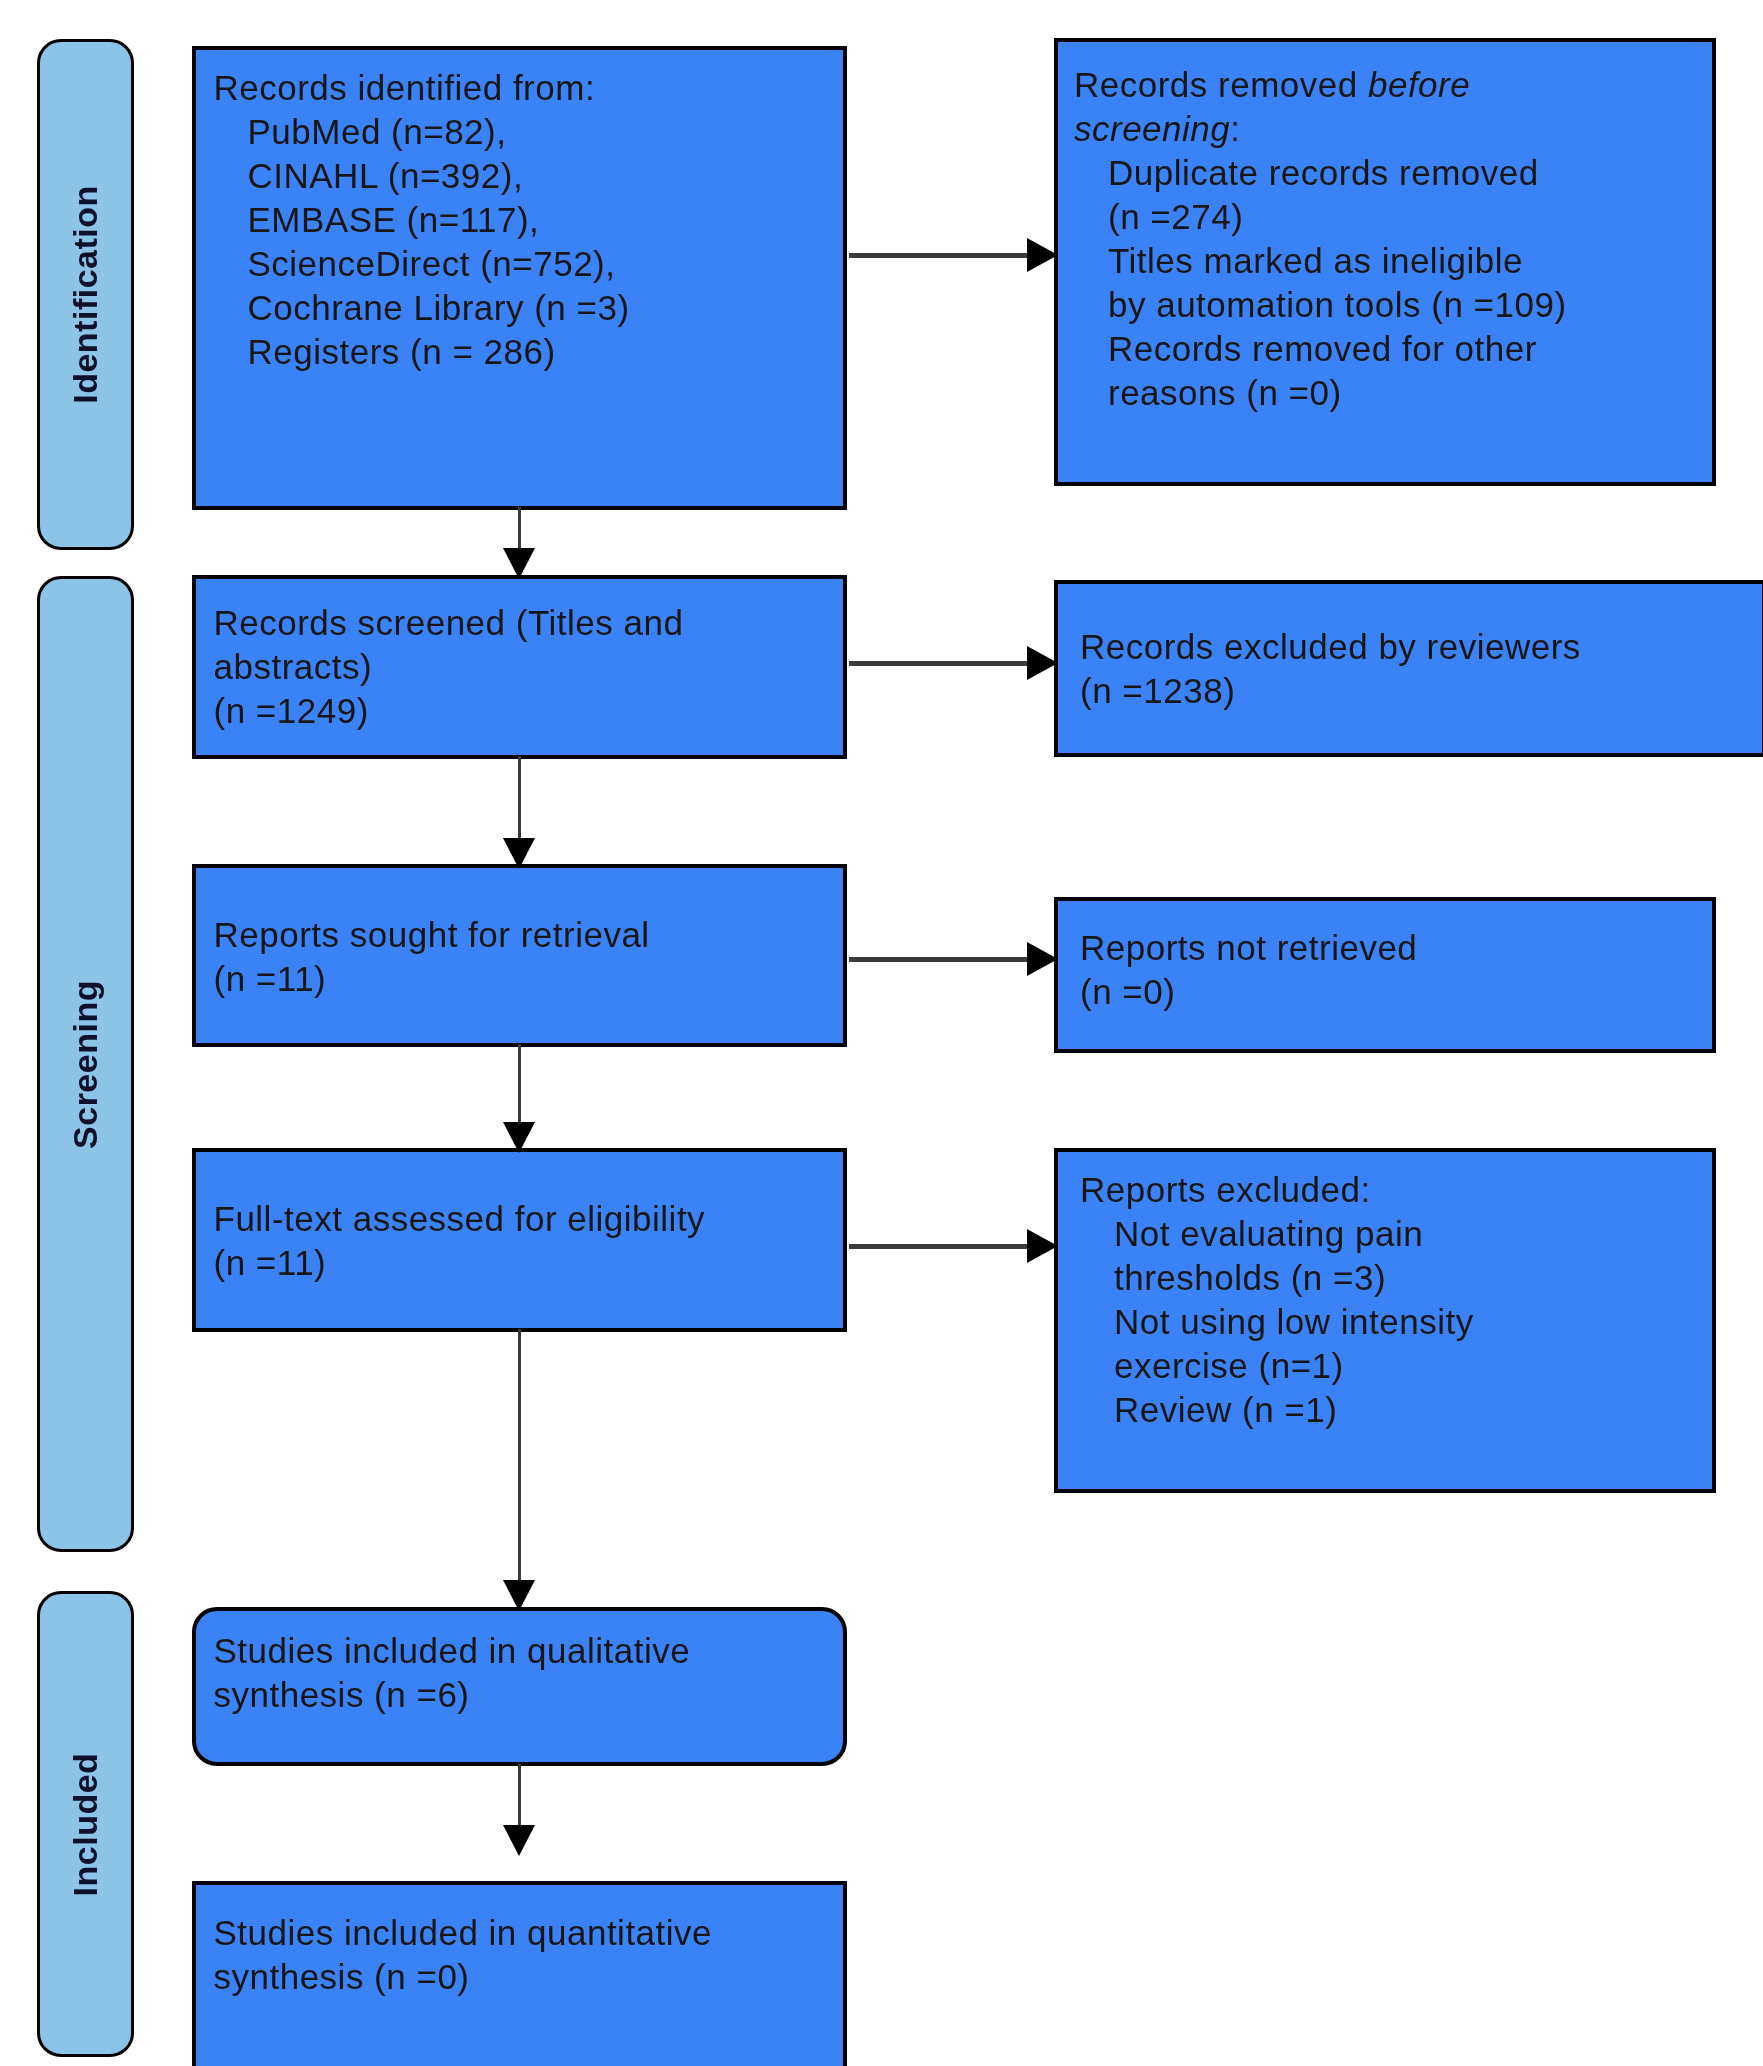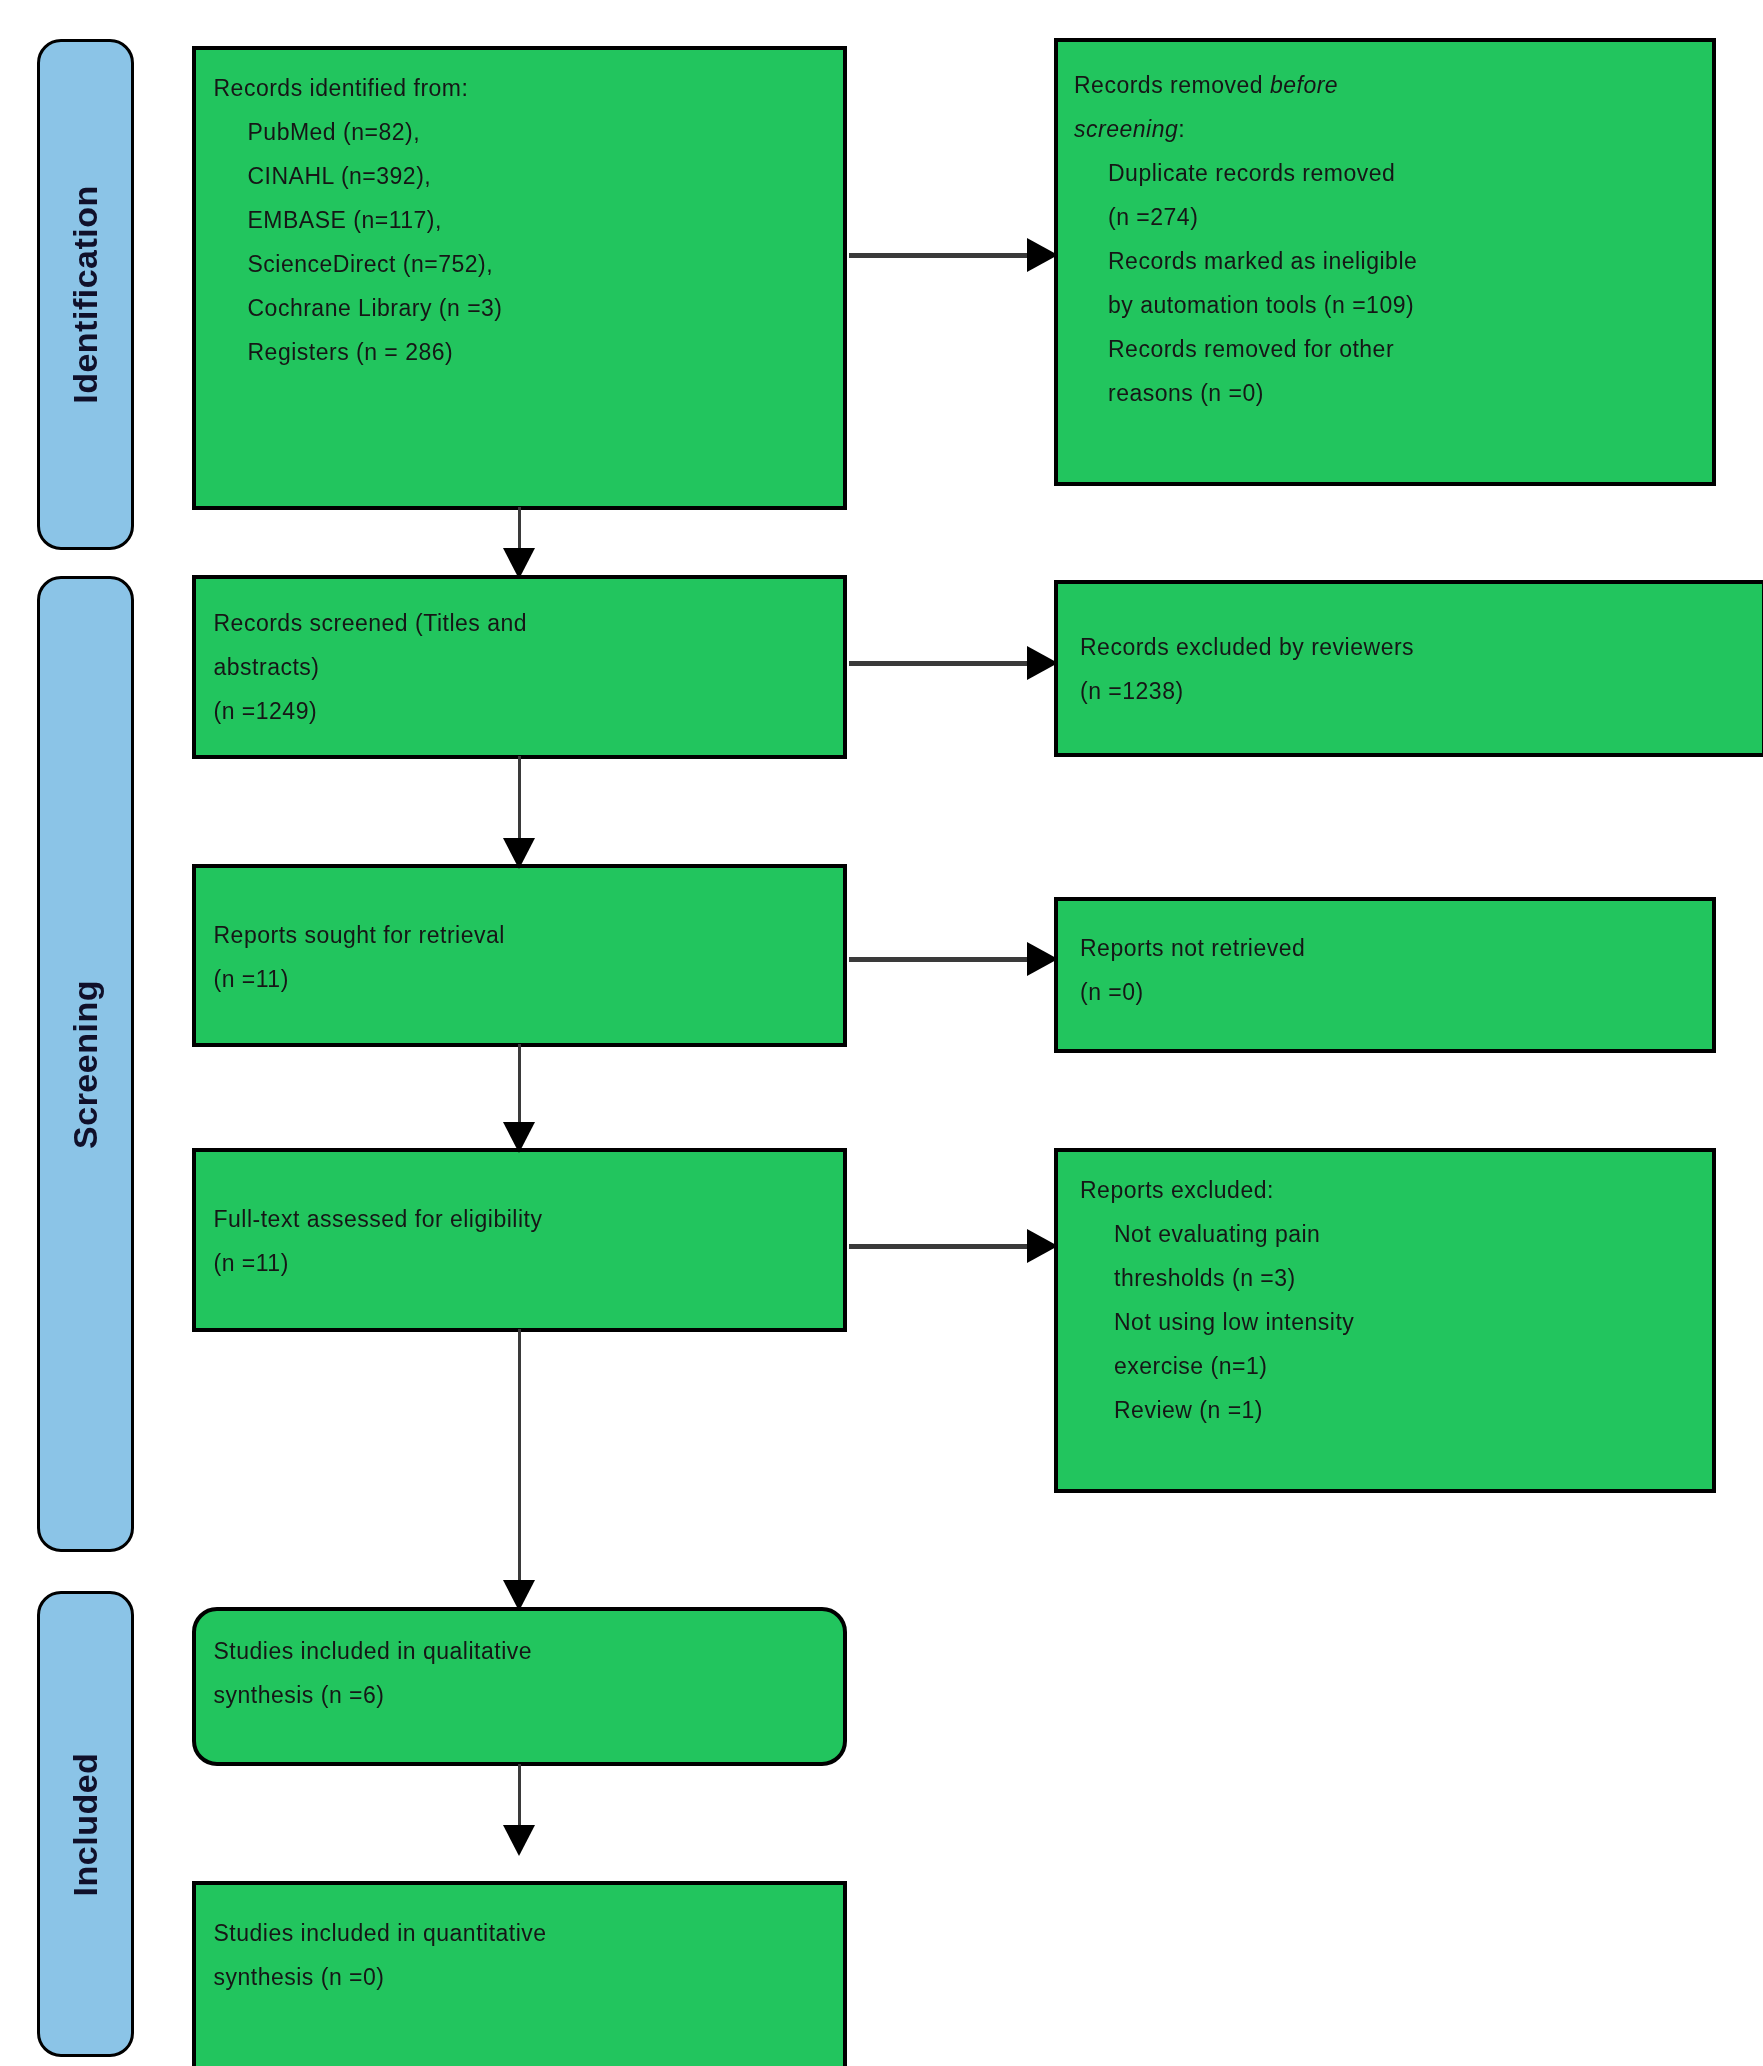--- a/index.html
+++ b/index.html
@@ -18,24 +18,24 @@
     display:flex;align-items:center;justify-content:center;overflow:visible;
   }
   .stage-label{
     transform:rotate(-90deg);white-space:nowrap;
     font-size:34px;font-weight:bold;letter-spacing:0.5px;
     color:var(--stage-text,#10102a);
   }
 
   
   .box{
-    position:absolute;box-sizing:border-box;background:#22c55e;
+    position:absolute;box-sizing:border-box;background:#3b82f6;
     border:4.4px solid var(--line-color,#000);
     color:var(--text-color,#161616);
-    font-size:23px;line-height:44px;letter-spacing:0.5px;
+    font-size:35px;line-height:44px;letter-spacing:0.5px;
   }
   .box .line,.box .gline{white-space:nowrap;}
   .indent{margin-left:34px;}
   .it{font-style:italic;}
 
   
   .vshaft{position:absolute;width:3.3px;background:var(--arrow-color,#3a3a3a);}
   .hshaft{position:absolute;height:4.9px;background:var(--arrow-color,#3a3a3a);}
   .head-down{
     position:absolute;width:0;height:0;
@@ -125,21 +125,21 @@
   <div class="box pad-r1" style="left:1054px;top:38px;width:662px;height:448px;">
     <div class="line">
       <span>Records removed </span><span class="it">before</span>
     </div>
     <div class="line">
       <span class="it">screening</span><span>:</span>
     </div>
     <div class="indent">
         <div class="gline">Duplicate records removed</div>
         <div class="gline">(n =274)</div>
-        <div class="gline">Records marked as ineligible</div>
+        <div class="gline">Titles marked as ineligible</div>
         <div class="gline">by automation tools (n =109)</div>
         <div class="gline">Records removed for other</div>
         <div class="gline">reasons (n =0)</div>
       </div>
   </div>
 
   <div class="box pad-r2" style="left:1054px;top:580px;width:712px;height:177px;">
     <div>
         <div class="gline">Records excluded by reviewers</div>
         <div class="gline">(n =1238)</div>

